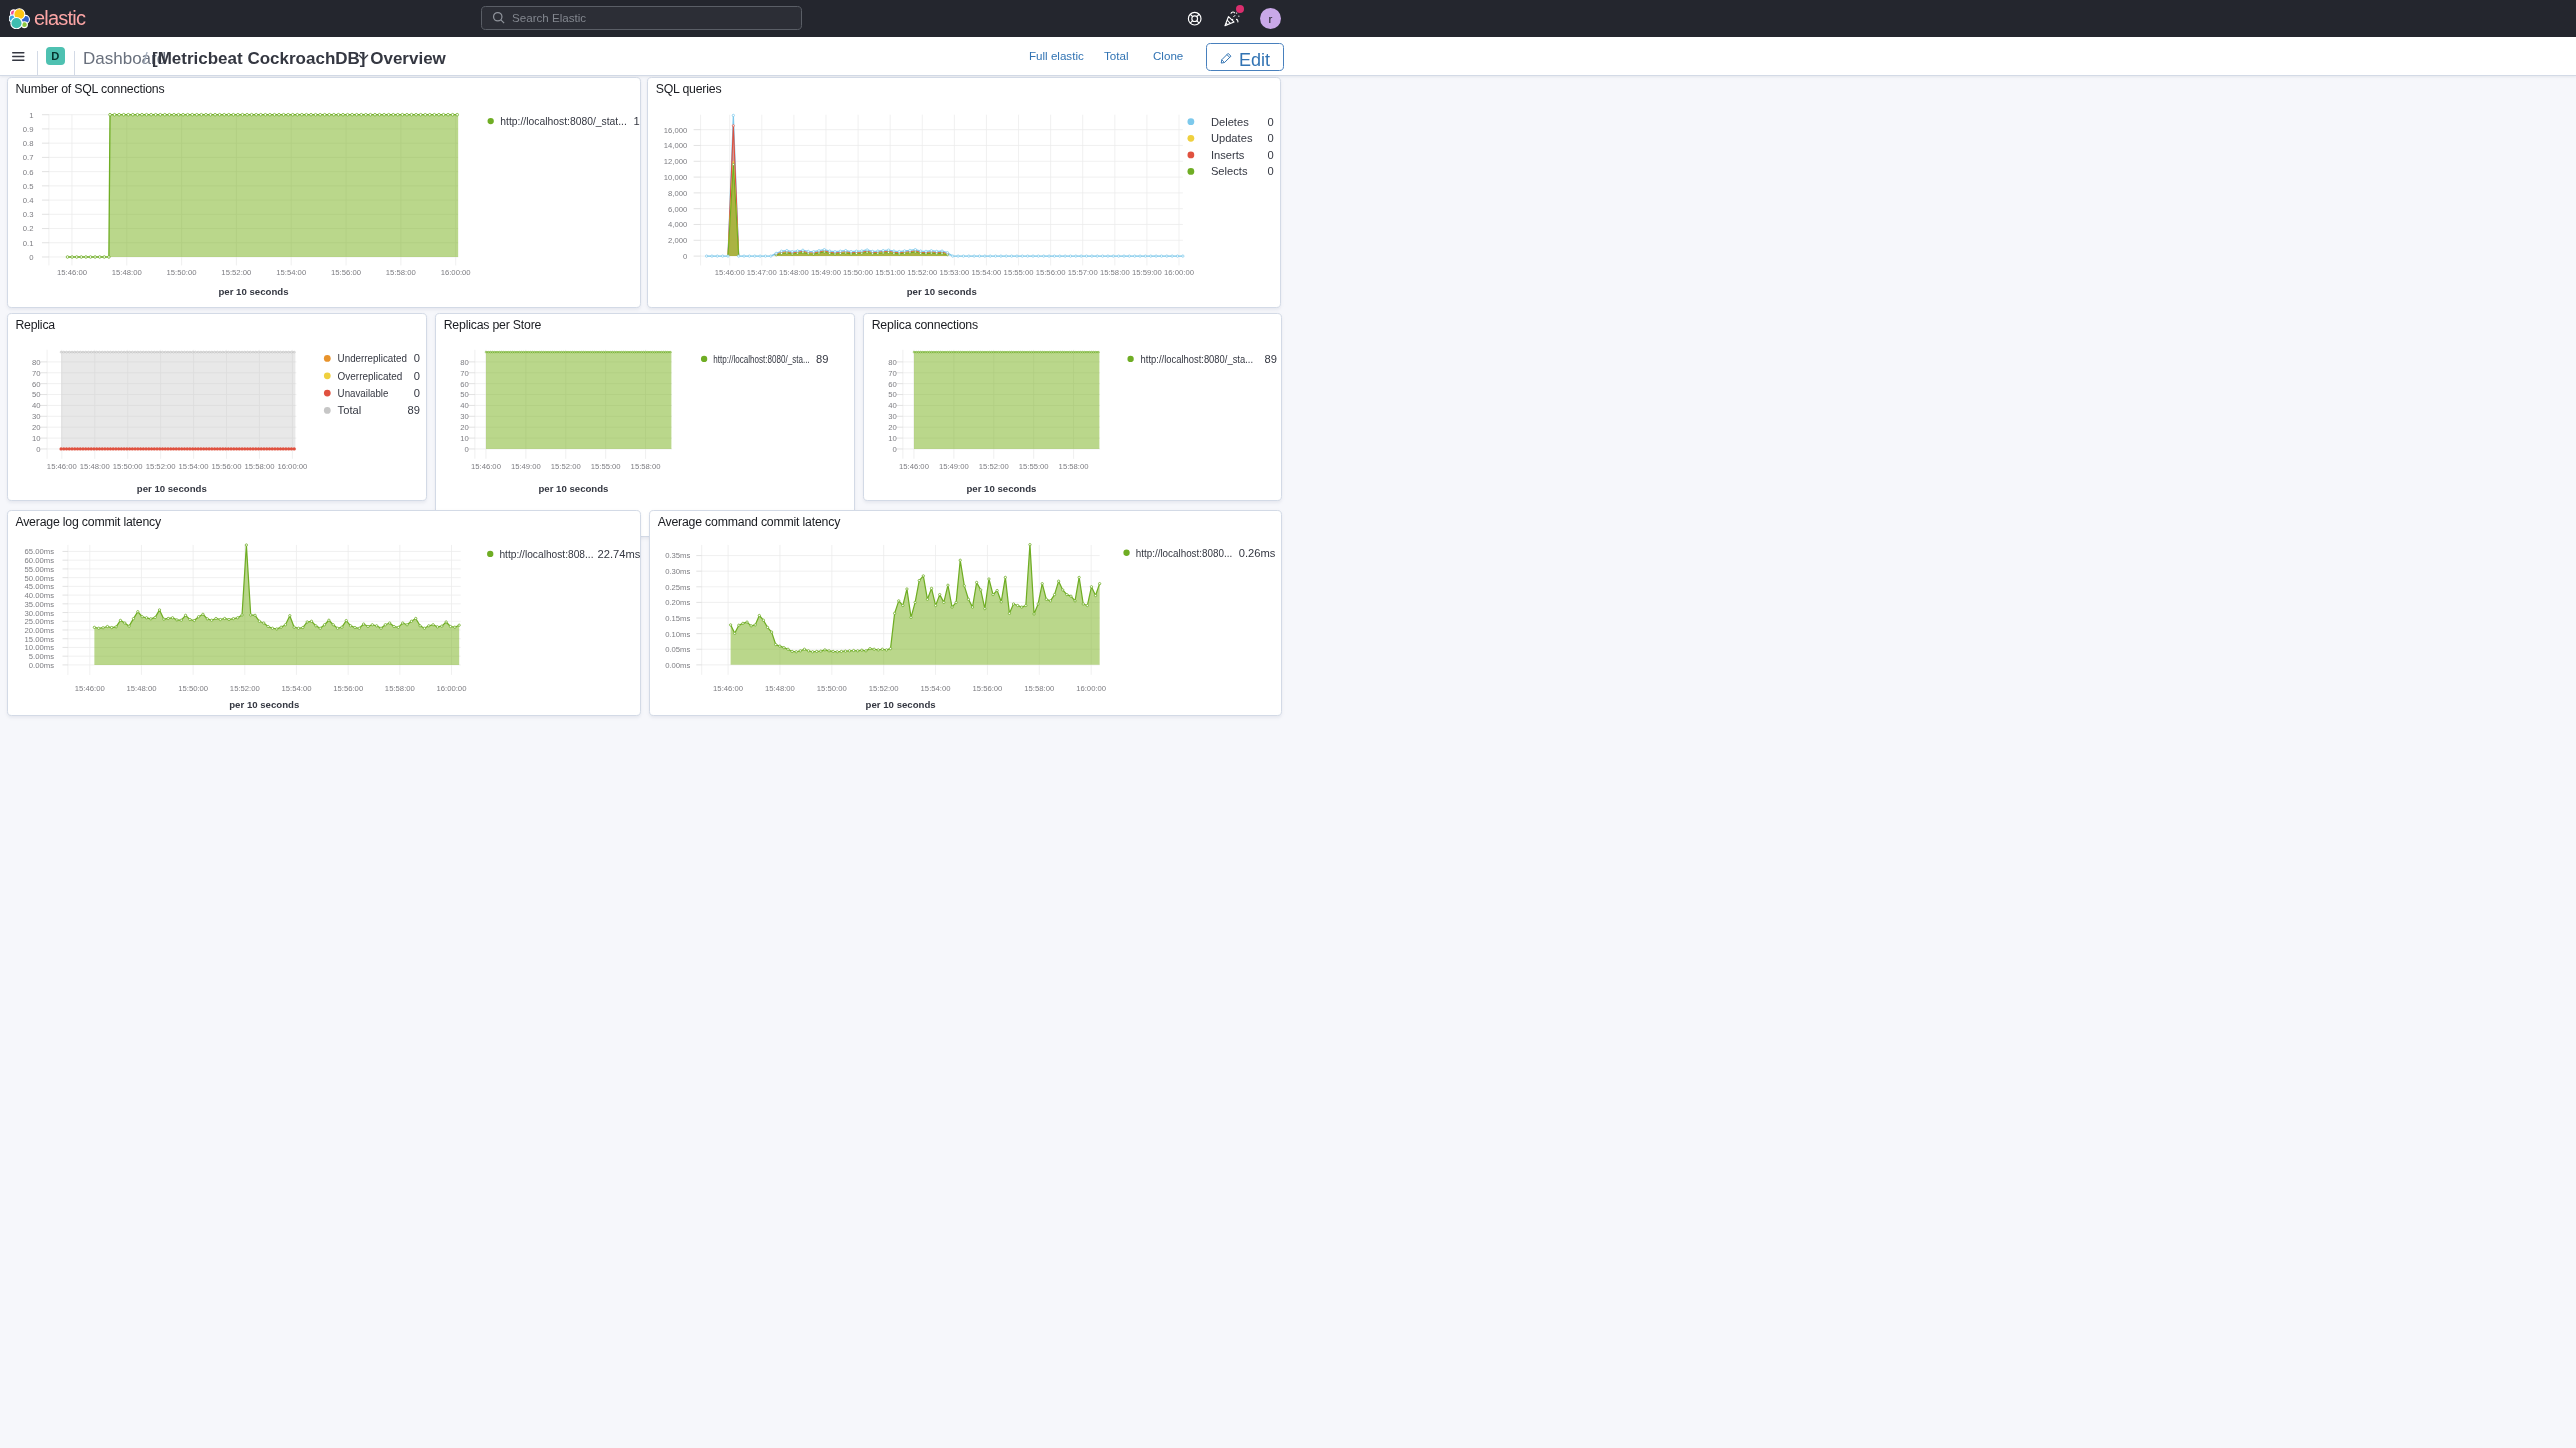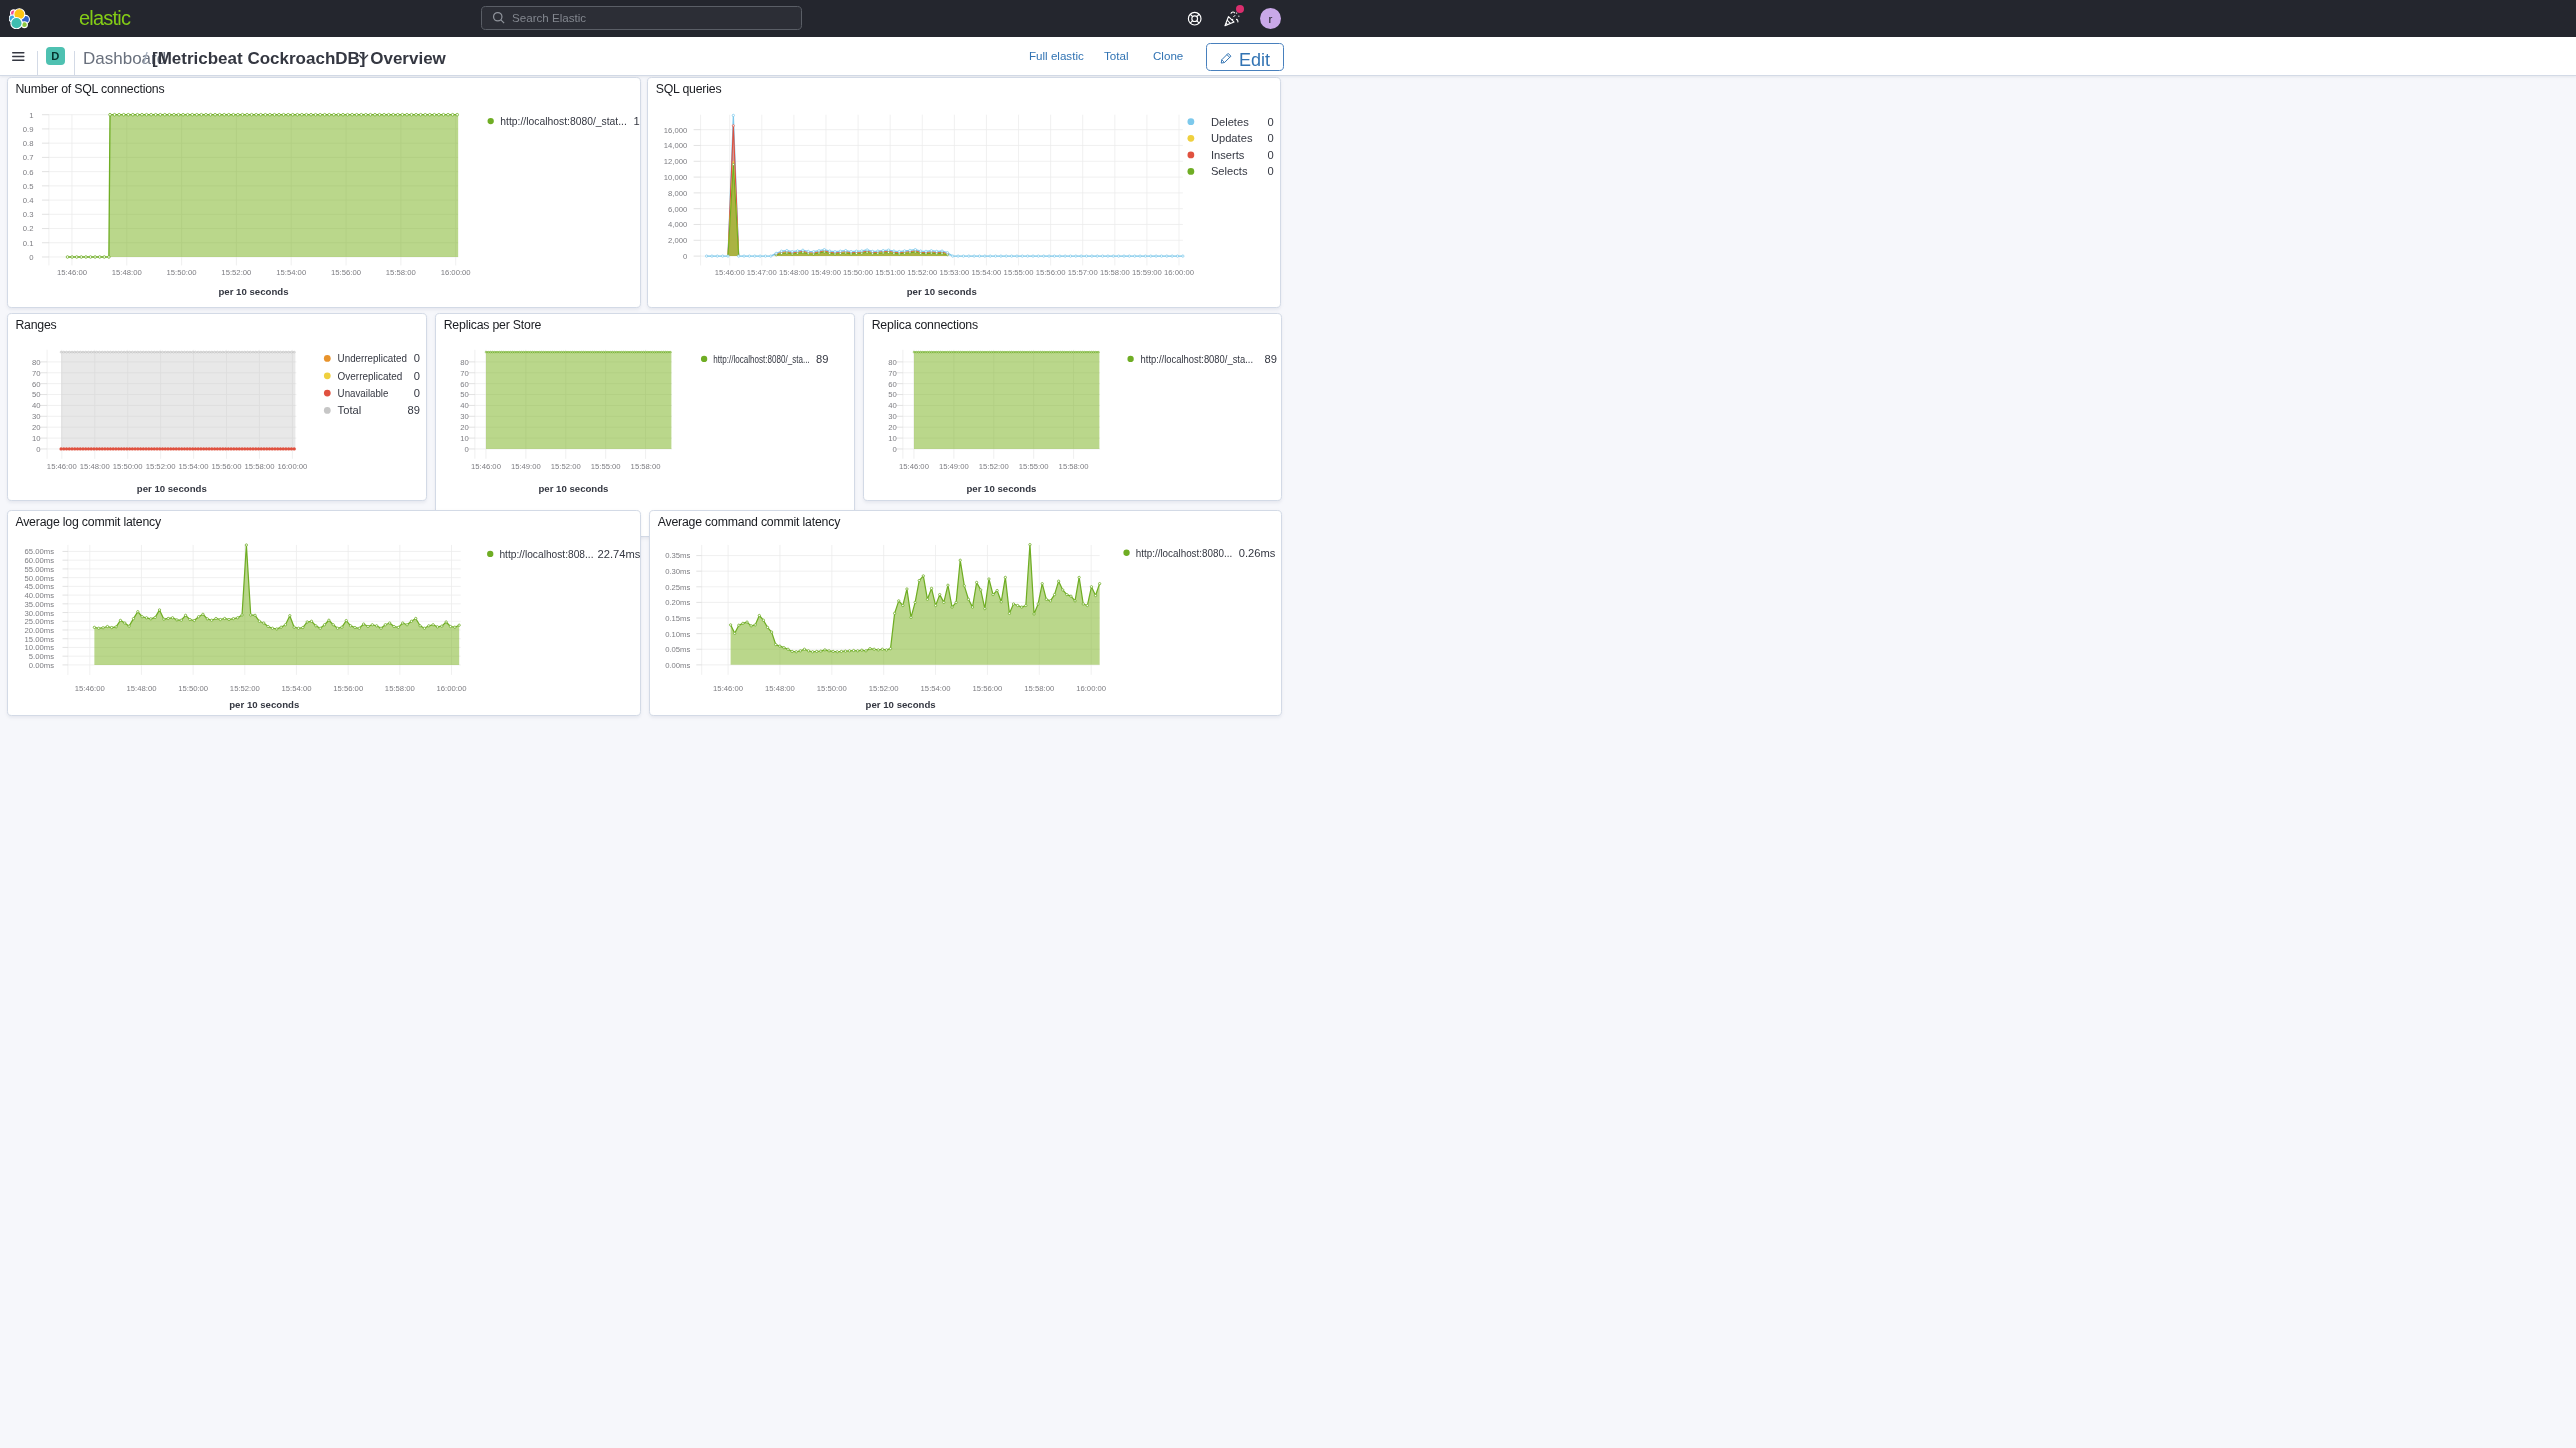--- a/index.html
+++ b/index.html
@@ -1,16 +1,16 @@
 <!DOCTYPE html>
 <html style="font-size:12.3px"><head><meta charset="utf-8"><style>
 * { margin:0; padding:0; box-sizing:border-box; }
 html,body { width:1288px; height:724px; font-family:"Liberation Sans",sans-serif; background:#f6f7fb; overflow:hidden; }
 .hdr { position:absolute; left:0; top:0; width:100%; height:37px; background:#24262E; }
-.brand { position:absolute; left:34px; top:7px; font-size:20px; letter-spacing:-0.8px; color:#84cc16;margin-left:45px; }
+.brand { position:absolute; left:34px; top:7px; font-size:20px; letter-spacing:-0.8px; color:#fca5a5; }
 .sbox { position:absolute; left:481px; top:5.8px; width:321px; height:24px; border:0.8px solid #5a5e66; border-radius:4.6px; background:rgba(255,255,255,0.04); }
 .sph { position:absolute; left:30px; top:4.6px; font-size:11.6px; color:#83878f; }
 .avatar { position:absolute; left:1260px; top:7.7px; width:21px; height:21px; border-radius:50%; background:#C9A8E8; color:#1a1c21; font-size:11.6px; text-align:center; line-height:21px; }
 .pinkdot { position:absolute; left:1236px; top:4.6px; width:8.2px; height:8.2px; border-radius:50%; background:#DB2E6E; }
 .nav { position:absolute; left:0; top:37px; width:100%; height:39px; background:#fff; border-bottom:0.8px solid #d3dae6; box-shadow:0 1.5px 2.3px rgba(130,140,160,0.12); }
 .vsep { position:absolute; top:14px; height:25px; width:0.8px; background:#d3dae6; }
 .dbadge { position:absolute; left:46px; top:9.6px; width:18.7px; height:18.5px; border-radius:3.9px; background:#4EC1B1; color:#06352f; font-weight:bold; font-size:11.2px; text-align:center; line-height:18.5px; }
 .crumb { position:absolute; top:12.3px; font-size:17px; color:#69707D; }
 .navlink { position:absolute; top:12.3px; font-size:11.6px; color:#3173b3; }
 .editbtn { position:absolute; left:1206px; top:6.3px; width:78px; height:28px; border:0.8px solid #4880bd; border-radius:4.6px; color:#3173b3; font-size:18px; }
@@ -411,21 +411,21 @@
       <text x="811.6" y="83.2" text-anchor="end" font-size="14.5" fill="#343741">0</text>
       <circle cx="704.2" cy="99.7" r="4.4" fill="#E0513F"></circle>
       <text x="730.2" y="104.7" font-size="14.5" fill="#343741">Inserts</text>
       <text x="811.6" y="104.7" text-anchor="end" font-size="14.5" fill="#343741">0</text>
       <circle cx="704.2" cy="121.2" r="4.4" fill="#6FAD24"></circle>
       <text x="730.2" y="126.2" font-size="14.5" fill="#343741">Selects</text>
       <text x="811.6" y="126.2" text-anchor="end" font-size="14.5" fill="#343741">0</text>
     </svg>
   </div>
 <div class="panel" style="left:6.7px;top:313px;width:420px;height:188px">
-    <div class="ptitle">Ranges</div>
+    <div class="ptitle">Replica</div>
     <svg width="420" height="188" viewBox="0 0 544.45 244.05" style="position:absolute;left:0;top:0;overflow:visible">
       <path d="M50.4 175.20H374.0 M50.4 161.07H374.0 M50.4 146.94H374.0 M50.4 132.81H374.0 M50.4 118.68H374.0 M50.4 104.55H374.0 M50.4 90.42H374.0 M50.4 76.29H374.0 M50.4 62.16H374.0" stroke="#ebebeb" stroke-width="1" fill="none"></path>
       <path d="M50.35 46.5V188.0 M69.50 46.5V188.0 M112.26 46.5V188.0 M155.02 46.5V188.0 M197.78 46.5V188.0 M240.54 46.5V188.0 M283.30 46.5V188.0 M326.06 46.5V188.0 M368.82 46.5V188.0" stroke="#ebebeb" stroke-width="1" fill="none"></path>
       <path d="M41.4 175.20H50.4 M41.4 161.07H50.4 M41.4 146.94H50.4 M41.4 132.81H50.4 M41.4 118.68H50.4 M41.4 104.55H50.4 M41.4 90.42H50.4 M41.4 76.29H50.4 M41.4 62.16H50.4" stroke="#d9d9d9" stroke-width="1" fill="none"></path>
       <text x="42" y="179.0" text-anchor="end" font-size="10" fill="#7d7d82">0</text>
       <text x="42" y="164.9" text-anchor="end" font-size="10" fill="#7d7d82">10</text>
       <text x="42" y="150.7" text-anchor="end" font-size="10" fill="#7d7d82">20</text>
       <text x="42" y="136.6" text-anchor="end" font-size="10" fill="#7d7d82">30</text>
       <text x="42" y="122.5" text-anchor="end" font-size="10" fill="#7d7d82">40</text>
       <text x="42" y="108.3" text-anchor="end" font-size="10" fill="#7d7d82">50</text>

